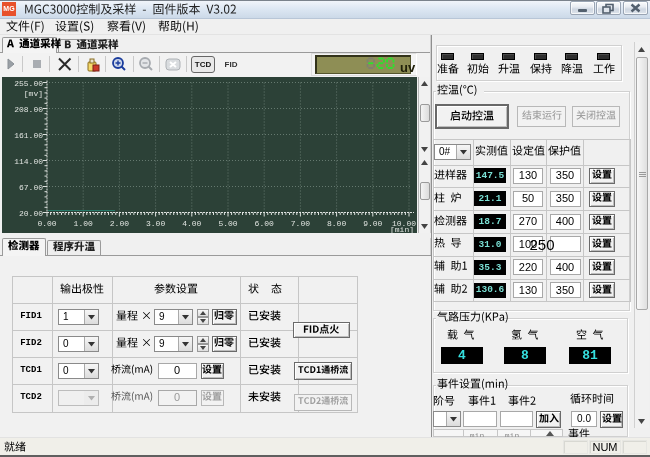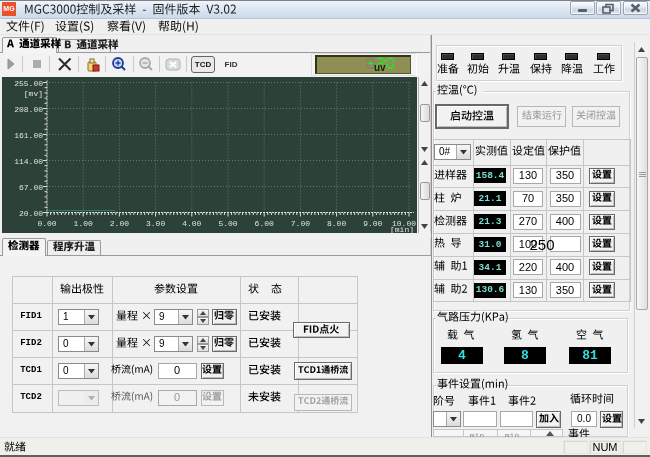--- a/index.html
+++ b/index.html
@@ -159,21 +159,21 @@
       </g>
       <g stroke="#2ce32c" stroke-width="1.8" stroke-linecap="butt">
         <line x1="35.8" y1="3.5" x2="40.7" y2="3.5"></line>
         <line x1="41.5" y1="4.3" x2="41.5" y2="7.45"></line>
         <line x1="41.5" y1="9.05" x2="41.5" y2="12.2"></line>
         <line x1="35.8" y1="13.0" x2="40.7" y2="13.0"></line>
         <line x1="35" y1="9.05" x2="35" y2="12.2"></line>
         <line x1="35" y1="4.3" x2="35" y2="7.45"></line>
       </g>
     </svg>
-<div style="position:absolute;font-family:'Liberation Sans',sans-serif;font-size:10px;font-weight:bold;color:#20200a;line-height:12px;white-space:pre;left:374px;top:62.0px;">uv</div>
+<div style="position:absolute;font-family:'Liberation Sans',sans-serif;font-size:13px;font-weight:bold;color:#20200a;line-height:12px;white-space:pre;left:400px;top:62.0px;">uv</div>
 <svg width="415" height="156" style="position:absolute;left:2px;top:77px;background:#2c4137">
       <line x1="47" y1="5.5" x2="410" y2="5.5" stroke="#65796f" stroke-width="1" stroke-dasharray="1 2"></line>
       <line x1="47" y1="31.5" x2="410" y2="31.5" stroke="#65796f" stroke-width="1" stroke-dasharray="1 2"></line>
       <line x1="47" y1="57.5" x2="410" y2="57.5" stroke="#65796f" stroke-width="1" stroke-dasharray="1 2"></line>
       <line x1="47" y1="83.5" x2="410" y2="83.5" stroke="#65796f" stroke-width="1" stroke-dasharray="1 2"></line>
       <line x1="47" y1="109.5" x2="410" y2="109.5" stroke="#65796f" stroke-width="1" stroke-dasharray="1 2"></line>
       <line x1="81.2" y1="5.5" x2="81.2" y2="135.5" stroke="#65796f" stroke-width="1" stroke-dasharray="1 2"></line>
       <line x1="117.4" y1="5.5" x2="117.4" y2="135.5" stroke="#65796f" stroke-width="1" stroke-dasharray="1 2"></line>
       <line x1="153.6" y1="5.5" x2="153.6" y2="135.5" stroke="#65796f" stroke-width="1" stroke-dasharray="1 2"></line>
       <line x1="189.8" y1="5.5" x2="189.8" y2="135.5" stroke="#65796f" stroke-width="1" stroke-dasharray="1 2"></line>
@@ -650,52 +650,52 @@
         <path transform="translate(0.00,9.68) scale(0.011000,-0.011000)" d="M452 726H824V542H452ZM380 793V474H598V350H306V281H554C486 175 380 74 277 23C294 9 317 -18 329 -36C427 21 528 121 598 232V-80H673V235C740 125 836 20 928 -38C941 -19 964 7 981 22C884 74 782 175 718 281H954V350H673V474H899V793ZM277 837C219 686 123 537 23 441C36 424 58 384 65 367C102 404 138 448 173 496V-77H245V607C284 673 319 744 347 815Z" fill="#000"></path>
         <path transform="translate(11.00,9.68) scale(0.011000,-0.011000)" d="M188 839V638H54V566H188V350C132 334 80 319 38 309L59 235L188 274V14C188 0 183 -4 170 -4C158 -5 117 -5 71 -4C82 -25 90 -57 94 -76C161 -76 201 -74 226 -62C252 -50 261 -28 261 14V297L383 335L372 404L261 371V566H377V638H261V839ZM591 811C627 766 666 708 684 667H447V400C447 266 434 93 323 -29C340 -40 371 -67 383 -82C487 32 515 198 521 337H850V274H925V667H686L754 697C736 736 697 793 658 837ZM850 408H522V599H850Z" fill="#000"></path>
         <path transform="translate(22.00,9.68) scale(0.011000,-0.011000)" d="M599 840C596 810 591 774 586 738H329V671H574C568 637 562 605 555 578H382V14H286V-51H958V14H869V578H623C631 605 639 637 646 671H928V738H661L679 835ZM450 14V97H799V14ZM450 379H799V293H450ZM450 435V519H799V435ZM450 239H799V152H450ZM264 839C211 687 124 538 32 440C45 422 66 383 74 366C103 398 132 435 159 475V-80H229V589C269 661 304 739 333 817Z" fill="#000"></path>
       </svg></div>
 <div style="position:absolute;left:434.0px;top:168.9px;width:33.0px;height:13.0px;line-height:0"><svg width="33.0" height="13.0" viewBox="0 0 33.0 13.0" style="overflow:visible">
         <path transform="translate(0.00,9.68) scale(0.011000,-0.011000)" d="M81 778C136 728 203 655 234 609L292 657C259 701 190 770 135 819ZM720 819V658H555V819H481V658H339V586H481V469L479 407H333V335H471C456 259 423 185 348 128C364 117 392 89 402 74C491 142 530 239 545 335H720V80H795V335H944V407H795V586H924V658H795V819ZM555 586H720V407H553L555 468ZM262 478H50V408H188V121C143 104 91 60 38 2L88 -66C140 2 189 61 223 61C245 61 277 28 319 2C388 -42 472 -53 596 -53C691 -53 871 -47 942 -43C943 -21 955 15 964 35C867 24 716 16 598 16C485 16 401 23 335 64C302 85 281 104 262 115Z" fill="#000"></path>
         <path transform="translate(11.00,9.68) scale(0.011000,-0.011000)" d="M441 811C475 760 511 692 525 649L595 678C580 721 542 786 507 836ZM822 843C800 784 762 704 728 648H399V579H624V441H430V372H624V231H361V160H624V-79H699V160H947V231H699V372H895V441H699V579H928V648H807C837 698 870 761 898 817ZM183 840V647H55V577H183C154 441 93 281 31 197C44 179 63 146 71 124C112 185 152 281 183 382V-79H255V440C282 390 313 332 326 299L373 355C356 383 282 498 255 534V577H361V647H255V840Z" fill="#000"></path>
         <path transform="translate(22.00,9.68) scale(0.011000,-0.011000)" d="M196 730H366V589H196ZM622 730H802V589H622ZM614 484C656 468 706 443 740 420H452C475 452 495 485 511 518L437 532V795H128V524H431C415 489 392 454 364 420H52V353H298C230 293 141 239 30 198C45 184 64 158 72 141L128 165V-80H198V-51H365V-74H437V229H246C305 267 355 309 396 353H582C624 307 679 264 739 229H555V-80H624V-51H802V-74H875V164L924 148C934 166 955 194 972 208C863 234 751 288 675 353H949V420H774L801 449C768 475 704 506 653 524ZM553 795V524H875V795ZM198 15V163H365V15ZM624 15V163H802V15Z" fill="#000"></path>
       </svg></div>
 <div style="position:absolute;left:474px;top:168.4px;width:32px;height:15px;background:#000;"></div>
-<div style="position:absolute;font-family:'Liberation Mono',monospace;font-size:9.5px;font-weight:bold;color:#7adfd4;line-height:11.5px;white-space:pre;left:490px;top:170.2px;transform:translateX(-50%);">158.4</div>
+<div style="position:absolute;font-family:'Liberation Mono',monospace;font-size:9.5px;font-weight:bold;color:#7adfd4;line-height:11.5px;white-space:pre;left:490px;top:170.2px;transform:translateX(-50%);">147.5</div>
 <div style="position:absolute;left:513px;top:167.9px;width:30px;height:16px;background:#fff;border:1px solid #a8a8a8;"></div>
 <div style="position:absolute;font-family:'Liberation Sans',sans-serif;font-size:11px;font-weight:normal;color:#000;line-height:13px;white-space:pre;left:528.0px;top:169.4px;transform:translateX(-50%);">130</div>
 <div style="position:absolute;left:549.5px;top:167.9px;width:31px;height:16px;background:#fff;border:1px solid #a8a8a8;"></div>
 <div style="position:absolute;font-family:'Liberation Sans',sans-serif;font-size:11px;font-weight:normal;color:#000;line-height:13px;white-space:pre;left:565.0px;top:169.4px;transform:translateX(-50%);">350</div>
 <div style="position:absolute;left:589px;top:167.9px;width:26px;height:16px;background:#f2f2f2;border:1px solid #6a6a6a;box-shadow:inset 1px 1px 0 #fff, inset -1px -1px 0 #bdbdbd;"></div>
 <div style="position:absolute;left:592.0px;top:169.4px;width:20.0px;height:12.0px;line-height:0"><svg width="20.0" height="12.0" viewBox="0 0 20.0 12.0" style="overflow:visible">
         <path transform="translate(0.00,8.80) scale(0.010000,-0.010000)" d="M100 764C155 716 225 647 257 602L339 685C305 728 231 793 177 837ZM35 541V426H155V124C155 77 127 42 105 26C125 3 155 -47 165 -76C182 -52 216 -23 401 134C387 156 366 202 356 234L270 161V541ZM469 817V709C469 640 454 567 327 514C350 497 392 450 406 426C550 492 581 605 581 706H715V600C715 500 735 457 834 457C849 457 883 457 899 457C921 457 945 458 961 465C956 492 954 535 951 564C938 560 913 558 897 558C885 558 856 558 846 558C831 558 828 569 828 598V817ZM763 304C734 247 694 199 645 159C594 200 553 249 522 304ZM381 415V304H456L412 289C449 215 495 150 550 95C480 58 400 32 312 16C333 -9 357 -57 367 -88C469 -64 562 -30 642 20C716 -30 802 -67 902 -91C917 -58 949 -10 975 16C887 32 809 59 741 95C819 168 879 264 916 389L842 420L822 415Z" fill="#000"></path>
         <path transform="translate(10.00,8.80) scale(0.010000,-0.010000)" d="M664 734H780V676H664ZM441 734H555V676H441ZM220 734H331V676H220ZM168 428V21H51V-63H953V21H830V428H528L535 467H923V554H549L555 595H901V814H105V595H432L429 554H65V467H420L414 428ZM281 21V60H712V21ZM281 258H712V220H281ZM281 319V355H712V319ZM281 161H712V121H281Z" fill="#000"></path>
       </svg></div>
 <div style="position:absolute;left:434.0px;top:191.8px;width:27.5px;height:13.0px;line-height:0"><svg width="27.5" height="13.0" viewBox="0 0 27.5 13.0" style="overflow:visible">
         <path transform="translate(0.00,9.68) scale(0.011000,-0.011000)" d="M604 816C633 765 664 697 675 655L746 682C734 724 702 789 671 838ZM197 840V646H52V576H193C162 439 99 281 34 197C48 179 66 146 74 124C119 189 163 292 197 400V-79H270V431C303 378 342 312 358 278L405 332C386 362 305 477 270 521V576H396V646H270V840ZM438 351V283H644V20H384V-49H961V20H722V283H917V351H722V580H943V650H417V580H644V351Z" fill="#000"></path>
         <path transform="translate(16.50,9.68) scale(0.011000,-0.011000)" d="M90 635C85 556 70 453 46 391L103 368C129 438 144 547 146 628ZM361 665C347 602 318 512 295 456L344 434C369 486 399 571 427 638ZM196 835V494C196 309 180 118 34 -30C50 -41 75 -66 86 -82C172 3 217 102 241 206C280 158 330 94 353 60L402 114C380 141 288 248 255 284C264 353 266 424 266 494V835ZM594 811C630 766 669 708 686 667H535L460 668V374C460 244 448 81 342 -34C359 -44 390 -69 402 -84C508 30 532 202 535 340H855V274H929V667H688L753 699C735 737 696 795 658 838ZM855 408H535V599H855Z" fill="#000"></path>
       </svg></div>
 <div style="position:absolute;left:474px;top:191.2px;width:32px;height:15px;background:#000;"></div>
 <div style="position:absolute;font-family:'Liberation Mono',monospace;font-size:9.5px;font-weight:bold;color:#7adfd4;line-height:11.5px;white-space:pre;left:490px;top:193.0px;transform:translateX(-50%);">21.1</div>
 <div style="position:absolute;left:513px;top:190.8px;width:30px;height:16px;background:#fff;border:1px solid #a8a8a8;"></div>
-<div style="position:absolute;font-family:'Liberation Sans',sans-serif;font-size:11px;font-weight:normal;color:#000;line-height:13px;white-space:pre;left:528.0px;top:192.2px;transform:translateX(-50%);">70</div>
+<div style="position:absolute;font-family:'Liberation Sans',sans-serif;font-size:11px;font-weight:normal;color:#000;line-height:13px;white-space:pre;left:528.0px;top:192.2px;transform:translateX(-50%);">50</div>
 <div style="position:absolute;left:549.5px;top:190.8px;width:31px;height:16px;background:#fff;border:1px solid #a8a8a8;"></div>
 <div style="position:absolute;font-family:'Liberation Sans',sans-serif;font-size:11px;font-weight:normal;color:#000;line-height:13px;white-space:pre;left:565.0px;top:192.2px;transform:translateX(-50%);">350</div>
 <div style="position:absolute;left:589px;top:190.8px;width:26px;height:16px;background:#f2f2f2;border:1px solid #6a6a6a;box-shadow:inset 1px 1px 0 #fff, inset -1px -1px 0 #bdbdbd;"></div>
 <div style="position:absolute;left:592.0px;top:192.2px;width:20.0px;height:12.0px;line-height:0"><svg width="20.0" height="12.0" viewBox="0 0 20.0 12.0" style="overflow:visible">
         <path transform="translate(0.00,8.80) scale(0.010000,-0.010000)" d="M100 764C155 716 225 647 257 602L339 685C305 728 231 793 177 837ZM35 541V426H155V124C155 77 127 42 105 26C125 3 155 -47 165 -76C182 -52 216 -23 401 134C387 156 366 202 356 234L270 161V541ZM469 817V709C469 640 454 567 327 514C350 497 392 450 406 426C550 492 581 605 581 706H715V600C715 500 735 457 834 457C849 457 883 457 899 457C921 457 945 458 961 465C956 492 954 535 951 564C938 560 913 558 897 558C885 558 856 558 846 558C831 558 828 569 828 598V817ZM763 304C734 247 694 199 645 159C594 200 553 249 522 304ZM381 415V304H456L412 289C449 215 495 150 550 95C480 58 400 32 312 16C333 -9 357 -57 367 -88C469 -64 562 -30 642 20C716 -30 802 -67 902 -91C917 -58 949 -10 975 16C887 32 809 59 741 95C819 168 879 264 916 389L842 420L822 415Z" fill="#000"></path>
         <path transform="translate(10.00,8.80) scale(0.010000,-0.010000)" d="M664 734H780V676H664ZM441 734H555V676H441ZM220 734H331V676H220ZM168 428V21H51V-63H953V21H830V428H528L535 467H923V554H549L555 595H901V814H105V595H432L429 554H65V467H420L414 428ZM281 21V60H712V21ZM281 258H712V220H281ZM281 319V355H712V319ZM281 161H712V121H281Z" fill="#000"></path>
       </svg></div>
 <div style="position:absolute;left:434.0px;top:214.6px;width:33.0px;height:13.0px;line-height:0"><svg width="33.0" height="13.0" viewBox="0 0 33.0 13.0" style="overflow:visible">
         <path transform="translate(0.00,9.68) scale(0.011000,-0.011000)" d="M468 530V465H807V530ZM397 355C425 279 453 179 461 113L523 131C514 195 486 294 456 370ZM591 383C609 307 626 208 631 142L694 153C688 218 670 315 650 391ZM179 840V650H49V580H172C145 448 89 293 33 211C45 193 63 160 71 138C111 200 149 300 179 404V-79H248V442C274 393 303 335 316 304L361 357C346 387 271 505 248 539V580H352V650H248V840ZM624 847C556 706 437 579 311 502C325 487 347 455 356 440C458 511 558 611 634 726C711 626 826 518 927 451C935 471 952 501 966 519C864 579 739 689 670 786L690 823ZM343 35V-32H938V35H754C806 129 866 265 908 373L842 391C807 284 744 131 690 35Z" fill="#000"></path>
         <path transform="translate(11.00,9.68) scale(0.011000,-0.011000)" d="M486 92C537 42 596 -28 624 -73L673 -39C644 4 584 72 533 121ZM312 782V154H371V724H588V157H649V782ZM867 827V7C867 -8 861 -13 847 -13C833 -14 786 -14 733 -13C742 -31 752 -60 755 -76C825 -77 868 -75 894 -64C919 -53 929 -34 929 7V827ZM730 750V151H790V750ZM446 653V299C446 178 426 53 259 -32C270 -41 289 -66 296 -78C476 13 504 164 504 298V653ZM81 776C137 745 209 697 243 665L289 726C253 756 180 800 126 829ZM38 506C93 475 166 430 202 400L247 460C209 489 135 532 81 560ZM58 -27 126 -67C168 25 218 148 254 253L194 292C154 180 98 50 58 -27Z" fill="#000"></path>
         <path transform="translate(22.00,9.68) scale(0.011000,-0.011000)" d="M196 730H366V589H196ZM622 730H802V589H622ZM614 484C656 468 706 443 740 420H452C475 452 495 485 511 518L437 532V795H128V524H431C415 489 392 454 364 420H52V353H298C230 293 141 239 30 198C45 184 64 158 72 141L128 165V-80H198V-51H365V-74H437V229H246C305 267 355 309 396 353H582C624 307 679 264 739 229H555V-80H624V-51H802V-74H875V164L924 148C934 166 955 194 972 208C863 234 751 288 675 353H949V420H774L801 449C768 475 704 506 653 524ZM553 795V524H875V795ZM198 15V163H365V15ZM624 15V163H802V15Z" fill="#000"></path>
       </svg></div>
 <div style="position:absolute;left:474px;top:214.1px;width:32px;height:15px;background:#000;"></div>
-<div style="position:absolute;font-family:'Liberation Mono',monospace;font-size:9.5px;font-weight:bold;color:#7adfd4;line-height:11.5px;white-space:pre;left:490px;top:215.8px;transform:translateX(-50%);">21.3</div>
+<div style="position:absolute;font-family:'Liberation Mono',monospace;font-size:9.5px;font-weight:bold;color:#7adfd4;line-height:11.5px;white-space:pre;left:490px;top:215.8px;transform:translateX(-50%);">18.7</div>
 <div style="position:absolute;left:513px;top:213.6px;width:30px;height:16px;background:#fff;border:1px solid #a8a8a8;"></div>
 <div style="position:absolute;font-family:'Liberation Sans',sans-serif;font-size:11px;font-weight:normal;color:#000;line-height:13px;white-space:pre;left:528.0px;top:215.1px;transform:translateX(-50%);">270</div>
 <div style="position:absolute;left:549.5px;top:213.6px;width:31px;height:16px;background:#fff;border:1px solid #a8a8a8;"></div>
 <div style="position:absolute;font-family:'Liberation Sans',sans-serif;font-size:11px;font-weight:normal;color:#000;line-height:13px;white-space:pre;left:565.0px;top:215.1px;transform:translateX(-50%);">400</div>
 <div style="position:absolute;left:589px;top:213.6px;width:26px;height:16px;background:#f2f2f2;border:1px solid #6a6a6a;box-shadow:inset 1px 1px 0 #fff, inset -1px -1px 0 #bdbdbd;"></div>
 <div style="position:absolute;left:592.0px;top:215.1px;width:20.0px;height:12.0px;line-height:0"><svg width="20.0" height="12.0" viewBox="0 0 20.0 12.0" style="overflow:visible">
         <path transform="translate(0.00,8.80) scale(0.010000,-0.010000)" d="M100 764C155 716 225 647 257 602L339 685C305 728 231 793 177 837ZM35 541V426H155V124C155 77 127 42 105 26C125 3 155 -47 165 -76C182 -52 216 -23 401 134C387 156 366 202 356 234L270 161V541ZM469 817V709C469 640 454 567 327 514C350 497 392 450 406 426C550 492 581 605 581 706H715V600C715 500 735 457 834 457C849 457 883 457 899 457C921 457 945 458 961 465C956 492 954 535 951 564C938 560 913 558 897 558C885 558 856 558 846 558C831 558 828 569 828 598V817ZM763 304C734 247 694 199 645 159C594 200 553 249 522 304ZM381 415V304H456L412 289C449 215 495 150 550 95C480 58 400 32 312 16C333 -9 357 -57 367 -88C469 -64 562 -30 642 20C716 -30 802 -67 902 -91C917 -58 949 -10 975 16C887 32 809 59 741 95C819 168 879 264 916 389L842 420L822 415Z" fill="#000"></path>
         <path transform="translate(10.00,8.80) scale(0.010000,-0.010000)" d="M664 734H780V676H664ZM441 734H555V676H441ZM220 734H331V676H220ZM168 428V21H51V-63H953V21H830V428H528L535 467H923V554H549L555 595H901V814H105V595H432L429 554H65V467H420L414 428ZM281 21V60H712V21ZM281 258H712V220H281ZM281 319V355H712V319ZM281 161H712V121H281Z" fill="#000"></path>
       </svg></div>
 <div style="position:absolute;left:434.0px;top:237.4px;width:27.5px;height:13.0px;line-height:0"><svg width="27.5" height="13.0" viewBox="0 0 27.5 13.0" style="overflow:visible">
@@ -712,21 +712,21 @@
 <div style="position:absolute;left:592.0px;top:237.9px;width:20.0px;height:12.0px;line-height:0"><svg width="20.0" height="12.0" viewBox="0 0 20.0 12.0" style="overflow:visible">
         <path transform="translate(0.00,8.80) scale(0.010000,-0.010000)" d="M100 764C155 716 225 647 257 602L339 685C305 728 231 793 177 837ZM35 541V426H155V124C155 77 127 42 105 26C125 3 155 -47 165 -76C182 -52 216 -23 401 134C387 156 366 202 356 234L270 161V541ZM469 817V709C469 640 454 567 327 514C350 497 392 450 406 426C550 492 581 605 581 706H715V600C715 500 735 457 834 457C849 457 883 457 899 457C921 457 945 458 961 465C956 492 954 535 951 564C938 560 913 558 897 558C885 558 856 558 846 558C831 558 828 569 828 598V817ZM763 304C734 247 694 199 645 159C594 200 553 249 522 304ZM381 415V304H456L412 289C449 215 495 150 550 95C480 58 400 32 312 16C333 -9 357 -57 367 -88C469 -64 562 -30 642 20C716 -30 802 -67 902 -91C917 -58 949 -10 975 16C887 32 809 59 741 95C819 168 879 264 916 389L842 420L822 415Z" fill="#000"></path>
         <path transform="translate(10.00,8.80) scale(0.010000,-0.010000)" d="M664 734H780V676H664ZM441 734H555V676H441ZM220 734H331V676H220ZM168 428V21H51V-63H953V21H830V428H528L535 467H923V554H549L555 595H901V814H105V595H432L429 554H65V467H420L414 428ZM281 21V60H712V21ZM281 258H712V220H281ZM281 319V355H712V319ZM281 161H712V121H281Z" fill="#000"></path>
       </svg></div>
 <div style="position:absolute;left:434.0px;top:260.2px;width:33.6px;height:13.0px;line-height:0"><svg width="33.6" height="13.0" viewBox="0 0 33.6 13.0" style="overflow:visible">
         <path transform="translate(0.00,9.68) scale(0.011000,-0.011000)" d="M765 803C806 774 858 734 884 709L932 750C903 774 850 812 811 838ZM661 840V703H441V639H661V550H471V-77H538V141H665V-73H729V141H854V3C854 -7 852 -10 843 -11C832 -11 804 -11 770 -10C780 -29 789 -58 791 -76C839 -76 873 -74 895 -64C917 -52 922 -31 922 3V550H733V639H957V703H733V840ZM538 316H665V205H538ZM538 380V485H665V380ZM854 316V205H729V316ZM854 380H729V485H854ZM76 332C84 340 115 346 149 346H251V203L37 167L53 94L251 133V-75H319V146L422 167L418 233L319 215V346H407V412H319V569H251V412H143C172 482 201 565 224 652H404V722H242C251 756 258 791 265 825L192 840C187 801 179 761 170 722H43V652H154C133 571 111 504 101 479C84 435 70 402 54 398C62 380 73 346 76 332Z" fill="#000"></path>
         <path transform="translate(16.50,9.68) scale(0.011000,-0.011000)" d="M633 840C633 763 633 686 631 613H466V542H628C614 300 563 93 371 -26C389 -39 414 -64 426 -82C630 52 685 279 700 542H856C847 176 837 42 811 11C802 -1 791 -4 773 -4C752 -4 700 -3 643 1C656 -19 664 -50 666 -71C719 -74 773 -75 804 -72C836 -69 857 -60 876 -33C909 10 919 153 929 576C929 585 929 613 929 613H703C706 687 706 763 706 840ZM34 95 48 18C168 46 336 85 494 122L488 190L433 178V791H106V109ZM174 123V295H362V162ZM174 509H362V362H174ZM174 576V723H362V576Z" fill="#000"></path>
         <path transform="translate(27.50,9.68) scale(0.011000,-0.011000)" d="M88 0H490V76H343V733H273C233 710 186 693 121 681V623H252V76H88Z" fill="#000"></path>
       </svg></div>
 <div style="position:absolute;left:474px;top:259.7px;width:32px;height:15px;background:#000;"></div>
-<div style="position:absolute;font-family:'Liberation Mono',monospace;font-size:9.5px;font-weight:bold;color:#7adfd4;line-height:11.5px;white-space:pre;left:490px;top:261.5px;transform:translateX(-50%);">34.1</div>
+<div style="position:absolute;font-family:'Liberation Mono',monospace;font-size:9.5px;font-weight:bold;color:#7adfd4;line-height:11.5px;white-space:pre;left:490px;top:261.5px;transform:translateX(-50%);">35.3</div>
 <div style="position:absolute;left:513px;top:259.2px;width:30px;height:16px;background:#fff;border:1px solid #a8a8a8;"></div>
 <div style="position:absolute;font-family:'Liberation Sans',sans-serif;font-size:11px;font-weight:normal;color:#000;line-height:13px;white-space:pre;left:528.0px;top:260.7px;transform:translateX(-50%);">220</div>
 <div style="position:absolute;left:549.5px;top:259.2px;width:31px;height:16px;background:#fff;border:1px solid #a8a8a8;"></div>
 <div style="position:absolute;font-family:'Liberation Sans',sans-serif;font-size:11px;font-weight:normal;color:#000;line-height:13px;white-space:pre;left:565.0px;top:260.7px;transform:translateX(-50%);">400</div>
 <div style="position:absolute;left:589px;top:259.2px;width:26px;height:16px;background:#f2f2f2;border:1px solid #6a6a6a;box-shadow:inset 1px 1px 0 #fff, inset -1px -1px 0 #bdbdbd;"></div>
 <div style="position:absolute;left:592.0px;top:260.7px;width:20.0px;height:12.0px;line-height:0"><svg width="20.0" height="12.0" viewBox="0 0 20.0 12.0" style="overflow:visible">
         <path transform="translate(0.00,8.80) scale(0.010000,-0.010000)" d="M100 764C155 716 225 647 257 602L339 685C305 728 231 793 177 837ZM35 541V426H155V124C155 77 127 42 105 26C125 3 155 -47 165 -76C182 -52 216 -23 401 134C387 156 366 202 356 234L270 161V541ZM469 817V709C469 640 454 567 327 514C350 497 392 450 406 426C550 492 581 605 581 706H715V600C715 500 735 457 834 457C849 457 883 457 899 457C921 457 945 458 961 465C956 492 954 535 951 564C938 560 913 558 897 558C885 558 856 558 846 558C831 558 828 569 828 598V817ZM763 304C734 247 694 199 645 159C594 200 553 249 522 304ZM381 415V304H456L412 289C449 215 495 150 550 95C480 58 400 32 312 16C333 -9 357 -57 367 -88C469 -64 562 -30 642 20C716 -30 802 -67 902 -91C917 -58 949 -10 975 16C887 32 809 59 741 95C819 168 879 264 916 389L842 420L822 415Z" fill="#000"></path>
         <path transform="translate(10.00,8.80) scale(0.010000,-0.010000)" d="M664 734H780V676H664ZM441 734H555V676H441ZM220 734H331V676H220ZM168 428V21H51V-63H953V21H830V428H528L535 467H923V554H549L555 595H901V814H105V595H432L429 554H65V467H420L414 428ZM281 21V60H712V21ZM281 258H712V220H281ZM281 319V355H712V319ZM281 161H712V121H281Z" fill="#000"></path>
       </svg></div>
 <div style="position:absolute;left:434.0px;top:283.0px;width:33.6px;height:13.0px;line-height:0"><svg width="33.6" height="13.0" viewBox="0 0 33.6 13.0" style="overflow:visible">

